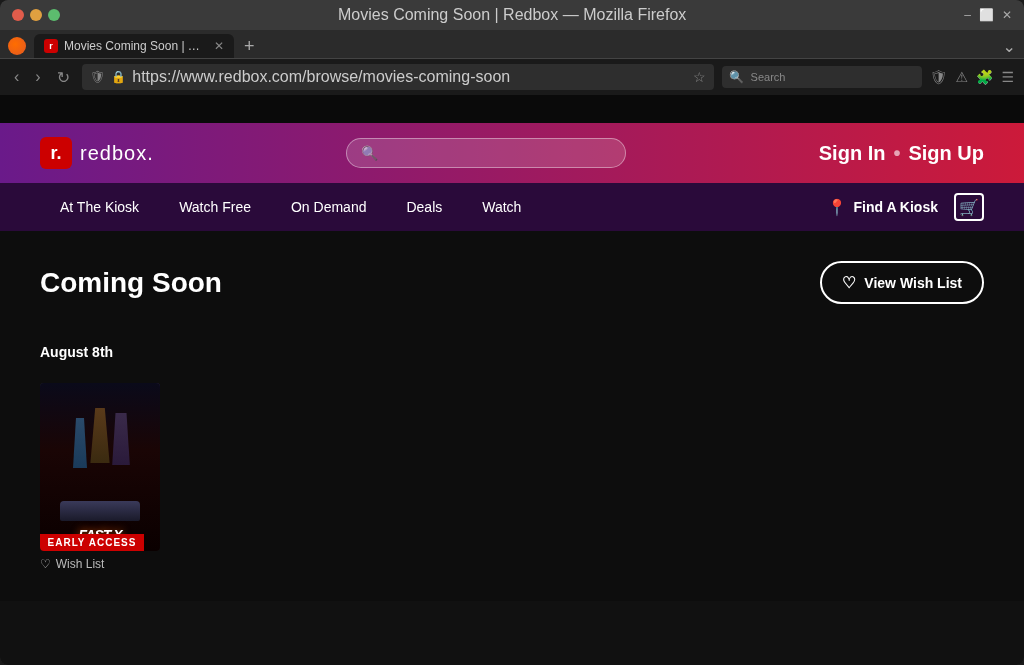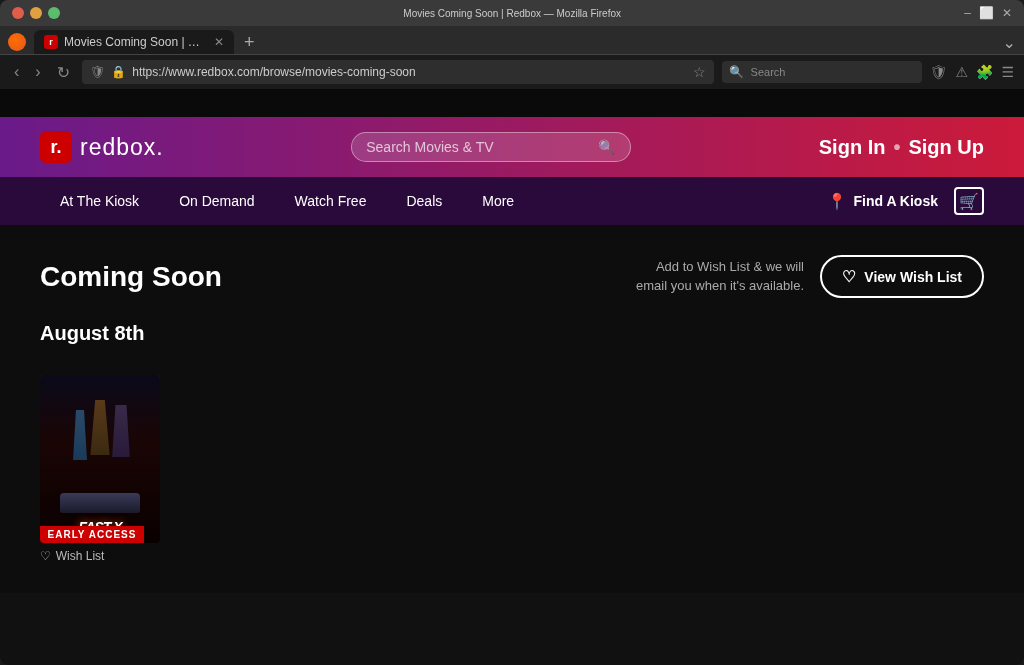--- a/index.html
+++ b/index.html
@@ -7,21 +7,21 @@
     .title-bar {
       display: flex;
       align-items: center;
       justify-content: space-between;
       padding: 6px 12px;
       background: #3a3a3a;
       border-radius: 8px 8px 0 0;
     }
     .title-bar-text {
       color: #ccc;
-      font-size: 10px;
+      font-size: 16px;
       flex: 1;
       text-align: center;
     }
     .window-controls {
       display: flex;
       gap: 6px;
       align-items: center;
     }
     .win-btn {
       width: 12px; height: 12px;
@@ -91,21 +91,21 @@
       flex: 1;
       display: flex;
       align-items: center;
       background: #2e2e2e;
       border-radius: 4px;
       padding: 4px 8px;
       gap: 6px;
     }
     .url-shield { color: #888; font-size: 12px; }
     .url-lock { color: #888; font-size: 12px; }
-    .url-text { color: #ccc; font-size: 12px; flex: 1; }
+    .url-text { color: #ccc; font-size: 16px; flex: 1; }
     .url-star { color: #888; font-size: 14px; cursor: pointer; }
     .search-bar {
       display: flex;
       align-items: center;
       background: #2e2e2e;
       border-radius: 4px;
       padding: 4px 8px;
       gap: 6px;
       min-width: 200px;
     }
@@ -140,21 +140,21 @@
       gap: 8px;
     }
     .logo-r {
       background: #cc0000;
       color: white;
       width: 32px; height: 32px;
       border-radius: 6px;
       display: flex; align-items: center; justify-content: center;
       font-size: 18px; font-weight: bold;
     }
-    .logo-text { color: white; font-size: 23px; font-weight: 300; letter-spacing: 1px; }
+    .logo-text { color: white; font-size: 20px; font-weight: 300; letter-spacing: 1px; }
     .header-search {
       flex: 1;
       display: flex;
       justify-content: center;
     }
     .search-input-wrap {
       display: flex;
       align-items: center;
       background: rgba(255,255,255,0.15);
       border-radius: 20px;
@@ -226,21 +226,21 @@
     
     .main-area {
       background: #0d0d0d;
       min-height: 360px;
       padding: 30px 40px;
     }
     .coming-soon-header {
       display: flex;
       align-items: center;
       justify-content: space-between;
-      margin-bottom: 24px;
+      margin-bottom: 40px;
     }
     .coming-soon-title {
       color: white;
       font-size: 28px;
       font-weight: bold;
     }
     .wish-list-area {
       display: flex;
       align-items: center;
       gap: 16px;
@@ -261,23 +261,23 @@
       color: white;
       font-size: 14px;
       font-weight: bold;
       cursor: pointer;
       white-space: nowrap;
     }
     .heart-icon { font-size: 16px; }
 
     .section-date {
       color: white;
-      font-size: 20px;
+      font-size: 14px;
       font-weight: bold;
-      margin-bottom: 30px;
+      margin-bottom: 23px;
     }
 
     .movies-row {
       display: flex;
       gap: 16px;
     }
     .movie-card {
       width: 120px;
       cursor: pointer;
     }
@@ -426,57 +426,52 @@
 
     <div class="redbox-header">
       <div class="redbox-logo">
         <div class="logo-r">
           <span>r.</span>
         </div>
         <span class="logo-text">redbox.</span>
       </div>
       <div class="header-search">
         <div class="search-input-wrap">
-          <span class="search-input-text">Search Movies &amp; TV</span>
           <span class="search-magnifier">🔍</span>
         </div>
       </div>
       <div class="header-auth">
         <span class="sign-link">Sign In</span>
         <span class="dot">•</span>
         <span class="sign-link">Sign Up</span>
       </div>
     </div>
 
     <div class="redbox-nav">
       <div class="nav-items">
         <span class="nav-item">At The Kiosk</span>
+        <span class="nav-item">Watch Free</span>
         <span class="nav-item">On Demand</span>
-        <span class="nav-item">Watch Free</span>
         <span class="nav-item">Deals</span>
-        <span class="nav-item">More</span>
+        <span class="nav-item">Watch</span>
       </div>
       <div class="nav-right">
         <div class="find-kiosk">
           <span class="kiosk-pin">📍</span>
           <span>Find A Kiosk</span>
         </div>
         <div class="cart-icon">🛒</div>
       </div>
     </div>
 
     <div class="main-area">
 
       <div class="coming-soon-header">
         <h1 class="coming-soon-title">Coming Soon</h1>
         <div class="wish-list-area">
-          <div class="wish-list-text">
-            <span>Add to Wish List &amp; we will</span><br>
-            <span>email you when it's available.</span>
-          </div>
           <div class="view-wish-btn">
             <span class="heart-icon">♡</span>
             <span>View Wish List</span>
           </div>
         </div>
       </div>
 
       <div class="section-date">August 8th</div>
 
       <div class="movies-row">

